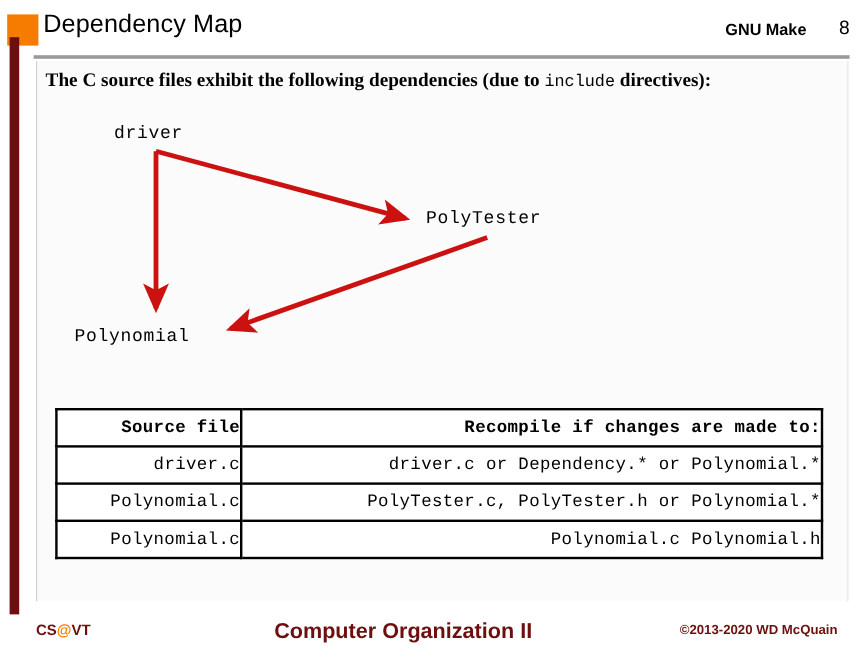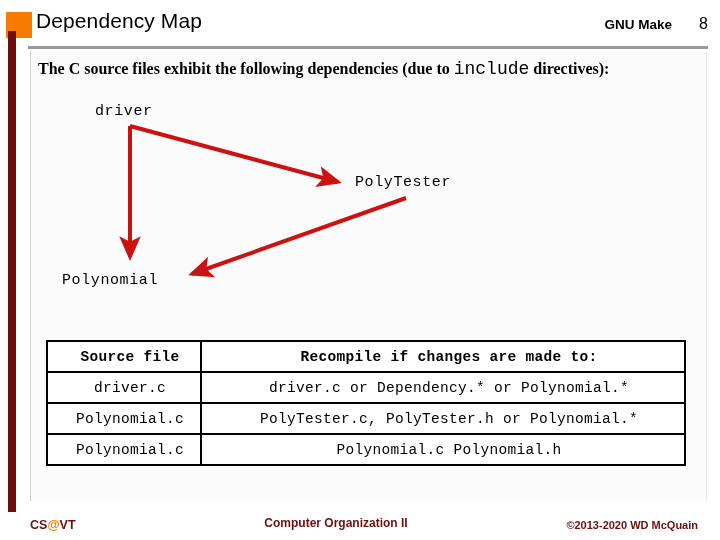--- a/index.html
+++ b/index.html
@@ -93,21 +93,21 @@
     width: 660px;
     font-family: "Liberation Serif", serif;
     font-size: 16px;
     font-weight: bold;
     color: #000000;
     white-space: nowrap;
   }
   .subtitle .mono {
     font-family: "Liberation Mono", monospace;
     font-weight: normal;
-    font-size: 18px;
+    font-size: 14px;
   }
 
   
   .diagram {
     position: absolute;
     left: 0;
     top: 0;
     width: 720px;
     height: 540px;
     pointer-events: none;
@@ -133,21 +133,21 @@
     border-collapse: collapse;
     table-layout: fixed;
     background: #ffffff;
   }
   .dep-table th,
   .dep-table td {
     border: 2px solid #000000;
     font-family: "Liberation Mono", monospace;
     font-size: 14.5px;
     color: #000000;
-    text-align: center;
+    text-align: right;
     padding: 4px 0 4px 12px;
     height: 21px;
     letter-spacing: 0.3px;
     white-space: nowrap;
     overflow: hidden;
   }
   .dep-table th {
     font-weight: bold;
   }
   .col-src  { width: 154px; }
@@ -165,21 +165,21 @@
   }
   .ft-logo .at {
     color: #f57c00;
   }
   .ft-center {
     position: absolute;
     left: 0;
     top: 516px;
     width: 672px;
     text-align: center;
-    font-size: 12px;
+    font-size: 18px;
     font-weight: bold;
     color: #6d0f0f;
     white-space: nowrap;
   }
   .ft-right {
     position: absolute;
     right: 22px;
     top: 519px;
     font-size: 11px;
     font-weight: bold;

